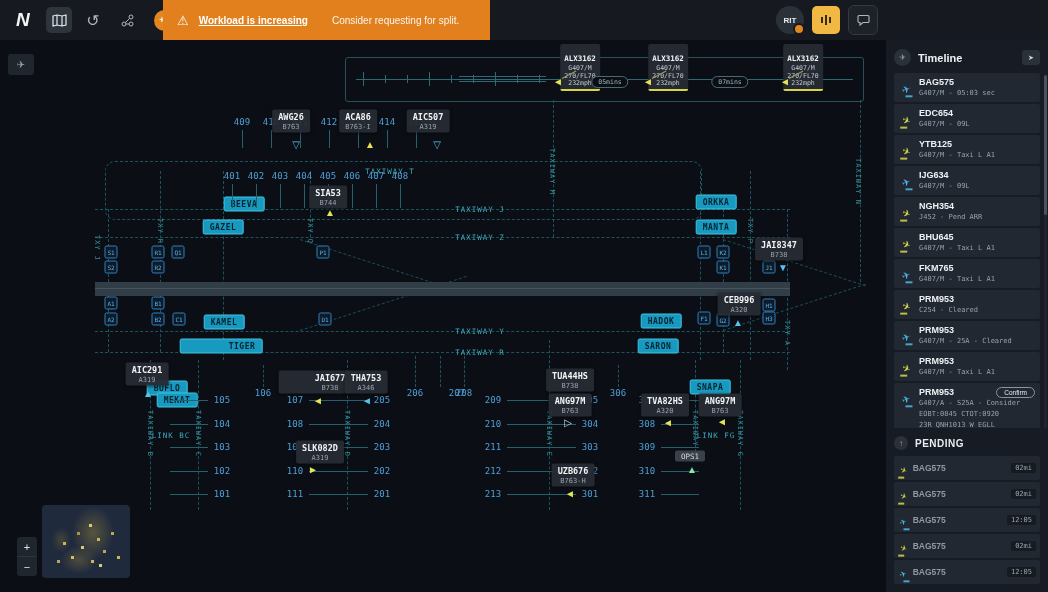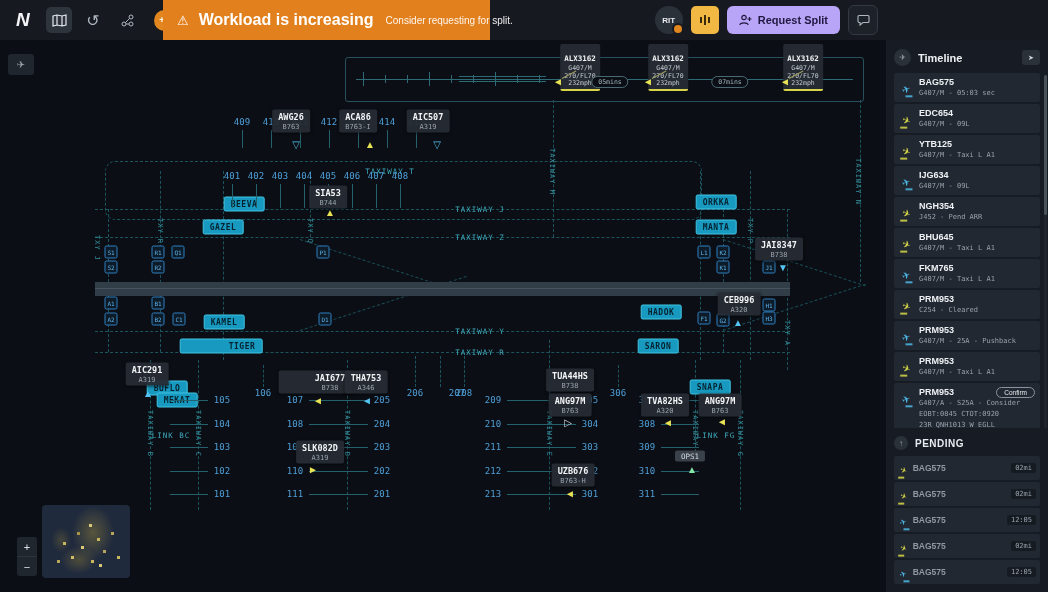--- a/index.html
+++ b/index.html
@@ -8,21 +8,21 @@
   #app{position:relative;width:1048px;height:592px;}
 
   
   #topbar{position:absolute;left:0;top:0;width:1048px;height:40px;background:#161a20;display:flex;align-items:center;z-index:50;}
   #logo{width:30px;margin-left:16px;color:#f2f4f6;font-weight:bold;font-style:italic;font-size:19px;letter-spacing:-1px;}
   .navbtn{width:26px;height:26px;border-radius:5px;display:flex;align-items:center;justify-content:center;margin-right:8px;color:#aeb6bf;}
   .navbtn.active{background:#2e343c;color:#e6eaef;}
   #plusone{width:21px;height:21px;border-radius:50%;background:#e2871f;color:#fff;font-size:9px;font-weight:bold;display:flex;align-items:center;justify-content:center;margin-left:6px;}
   #alert{position:absolute;left:163px;top:0;width:327px;height:40px;background:#e2801d;display:flex;align-items:center;color:#fff;}
   #alert .tri{font-size:13px;margin:0 10px 0 14px;}
-  #alert b{font-size:16px;margin-right:12px;white-space:nowrap;}
+  #alert b{font-size:10px;margin-right:24px;white-space:nowrap;text-decoration:underline;}
   #alert span.msg{font-size:10px;opacity:.92;white-space:nowrap;}
   #tb-right{position:absolute;right:170px;top:0;height:40px;display:flex;align-items:center;gap:8px;}
   #rit{position:relative;width:28px;height:28px;border-radius:50%;background:#2b3138;color:#e8ebef;font-size:8px;font-weight:bold;display:flex;align-items:center;justify-content:center;}
   #rit i{position:absolute;right:-1px;bottom:-1px;width:8px;height:8px;border-radius:50%;background:#e2871f;border:2px solid #161a20;}
   #ambtn{width:28px;height:28px;border-radius:5px;background:#f2b844;display:flex;align-items:center;justify-content:center;}
   #splitbtn{height:28px;border-radius:6px;background:#b9a5f7;color:#201740;display:flex;align-items:center;gap:6px;padding:0 12px;font-size:11px;font-weight:bold;}
   #chatbtn{width:28px;height:28px;border-radius:6px;background:#1d2229;border:1px solid #333a42;display:flex;align-items:center;justify-content:center;}
 
   
   #map{position:absolute;left:0;top:40px;width:886px;height:552px;background:#0b0f15;overflow:hidden;}
@@ -186,21 +186,21 @@
         <div class="twl-v mono" style="left: 695px; top: 370px;">TAXIWAY F</div>
         <div class="twl-v mono" style="left: 740px; top: 370px;">TAXIWAY G</div>
         <div class="wp mono" style="left: 244px; top: 164px;">BEEVA</div>
         <div class="wp mono" style="left: 223px; top: 187px;">GAZEL</div>
         <div class="wp mono" style="left: 224px; top: 282px;">KAMEL</div>
         <div class="wp mono" style="left: 221px; top: 306px; padding-left: 48px;">TIGER</div>
         <div class="wp mono" style="left: 167px; top: 348px;">BUFLO</div>
         <div class="wp mono" style="left: 177px; top: 360px;">MEKAT</div>
         <div class="wp mono" style="left: 716px; top: 162px;">ORKKA</div>
         <div class="wp mono" style="left: 716px; top: 187px;">MANTA</div>
-        <div class="wp mono" style="left: 661px; top: 272px;">HADOK</div>
+        <div class="wp mono" style="left: 661px; top: 281px;">HADOK</div>
         <div class="wp mono" style="left: 658px; top: 306px;">SARON</div>
         <div class="wp mono" style="left: 710px; top: 347px;">SNAPA</div>
         <div class="hold mono" style="left: 111px; top: 212px;">S1</div>
         <div class="hold mono" style="left: 111px; top: 227px;">S2</div>
         <div class="hold mono" style="left: 158px; top: 212px;">R1</div>
         <div class="hold mono" style="left: 158px; top: 227px;">R2</div>
         <div class="hold mono" style="left: 178px; top: 212px;">Q1</div>
         <div class="hold mono" style="left: 323px; top: 212px;">P1</div>
         <div class="hold mono" style="left: 111px; top: 263px;">A1</div>
         <div class="hold mono" style="left: 111px; top: 279px;">A2</div>
@@ -424,28 +424,20 @@
           <span>RIT</span>
           <i></i>
         </div>
       <div id="ambtn">
         <svg width="12" height="12" viewBox="0 0 12 12">
             <rect x="1" y="3" width="2" height="6" fill="#3a2c08"></rect>
             <rect x="5" y="1" width="2" height="10" fill="#3a2c08"></rect>
             <rect x="9" y="3" width="2" height="6" fill="#3a2c08"></rect>
           </svg>
       </div>
-      <div id="splitbtn">
-        <svg width="13" height="12" viewBox="0 0 13 12">
-            <circle cx="5" cy="3.5" r="2.2" fill="none" stroke="#201740" stroke-width="1.2"></circle>
-            <path d="M1 11 C1 8.2 9 8.2 9 11" fill="none" stroke="#201740" stroke-width="1.2"></path>
-            <path d="M10.5 3 V7 M8.5 5 H12.5" stroke="#201740" stroke-width="1.2"></path>
-          </svg>
-        <span>Request Split</span>
-      </div>
       <div id="chatbtn">
         <svg width="13" height="12" viewBox="0 0 13 12">
             <path d="M2 1.5 H11 A1 1 0 0 1 12 2.5 V7.5 A1 1 0 0 1 11 8.5 H6 L3 11 V8.5 H2 A1 1 0 0 1 1 7.5 V2.5 A1 1 0 0 1 2 1.5 Z" fill="none" stroke="#aeb6bf" stroke-width="1.1"></path>
           </svg>
       </div>
     </div>
   </div>
 
   <div id="sidebar">
     <div id="tl-head">
@@ -510,21 +502,21 @@
           <div class="ico"><span class="pl arr2 arr-c">✈</span></div>
           <div>
             <div class="cs">PRM953</div>
             <div class="sub mono">C254 - Cleared</div>
           </div>
         </div>
         <div class="card">
           <div class="ico"><span class="pl dep dep-c">✈</span></div>
           <div>
             <div class="cs">PRM953</div>
-            <div class="sub mono">G407/M - 25A - Pushback</div>
+            <div class="sub mono">G407/M - 25A - Cleared</div>
           </div>
         </div>
         <div class="card">
           <div class="ico"><span class="pl arr2 arr-c">✈</span></div>
           <div>
             <div class="cs">PRM953</div>
             <div class="sub mono">G407/M - Taxi L A1</div>
           </div>
         </div>
         <div class="card">

